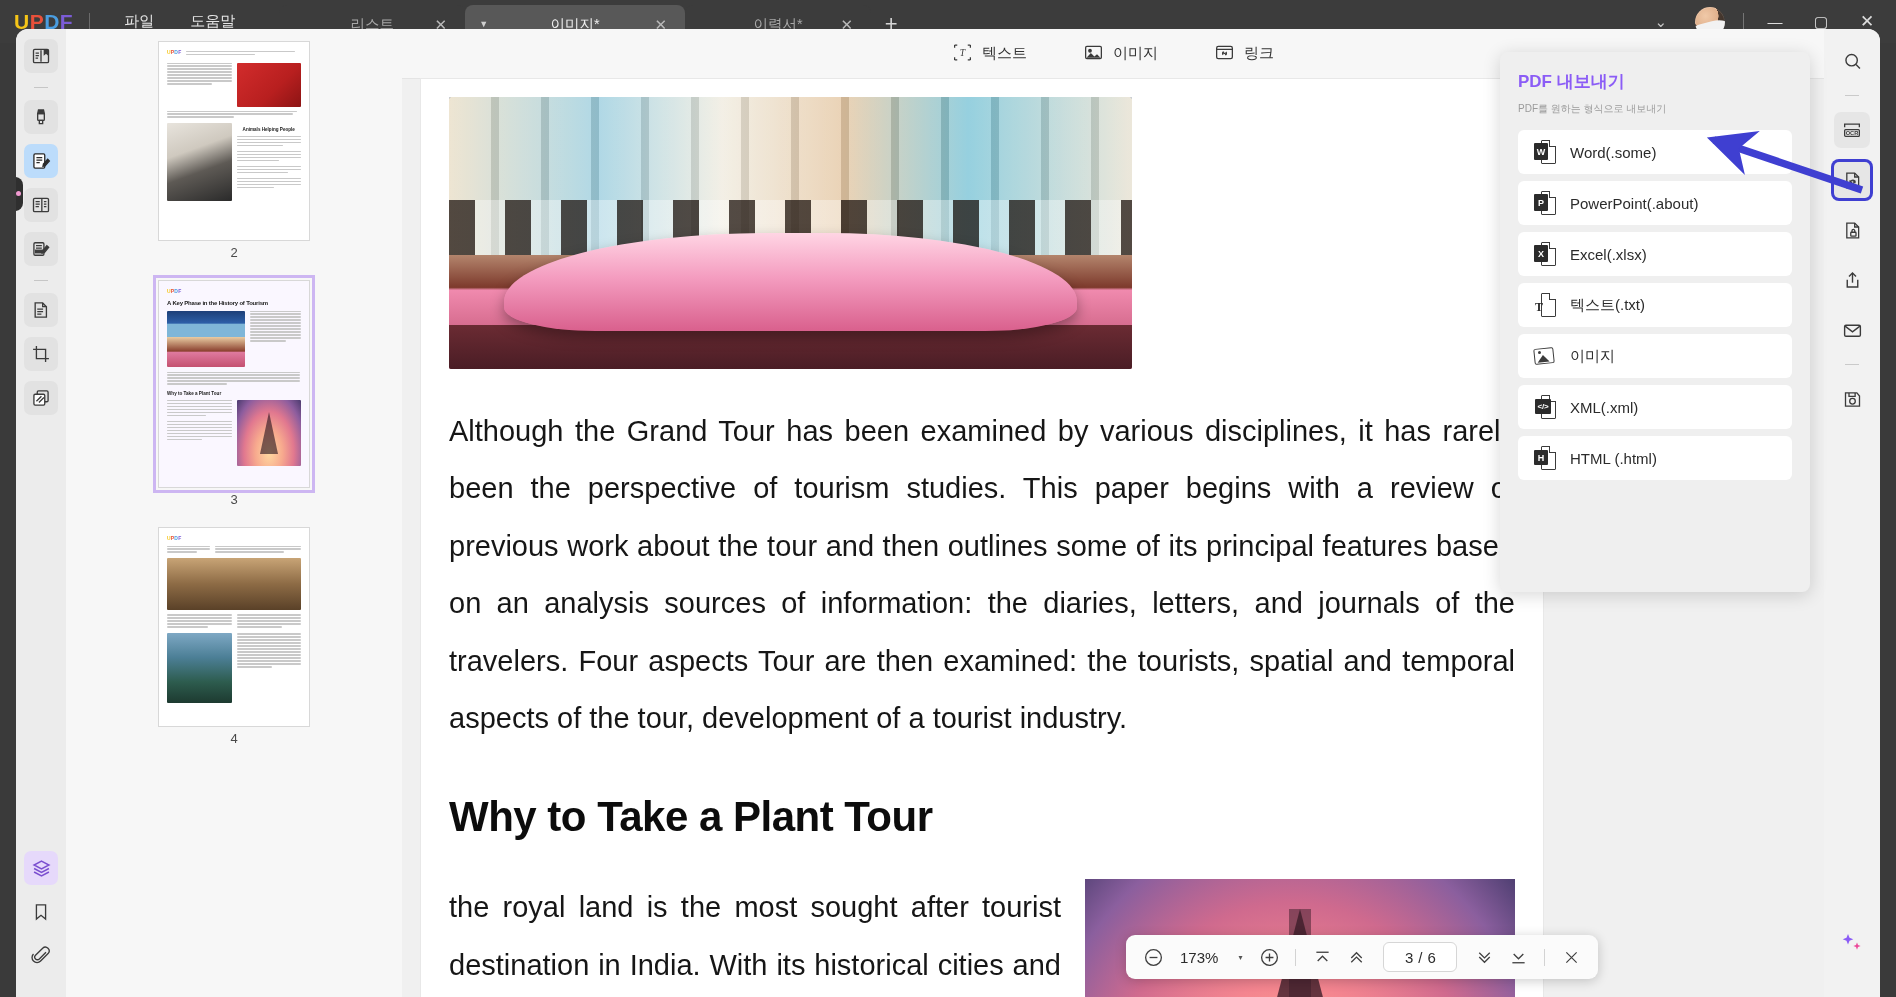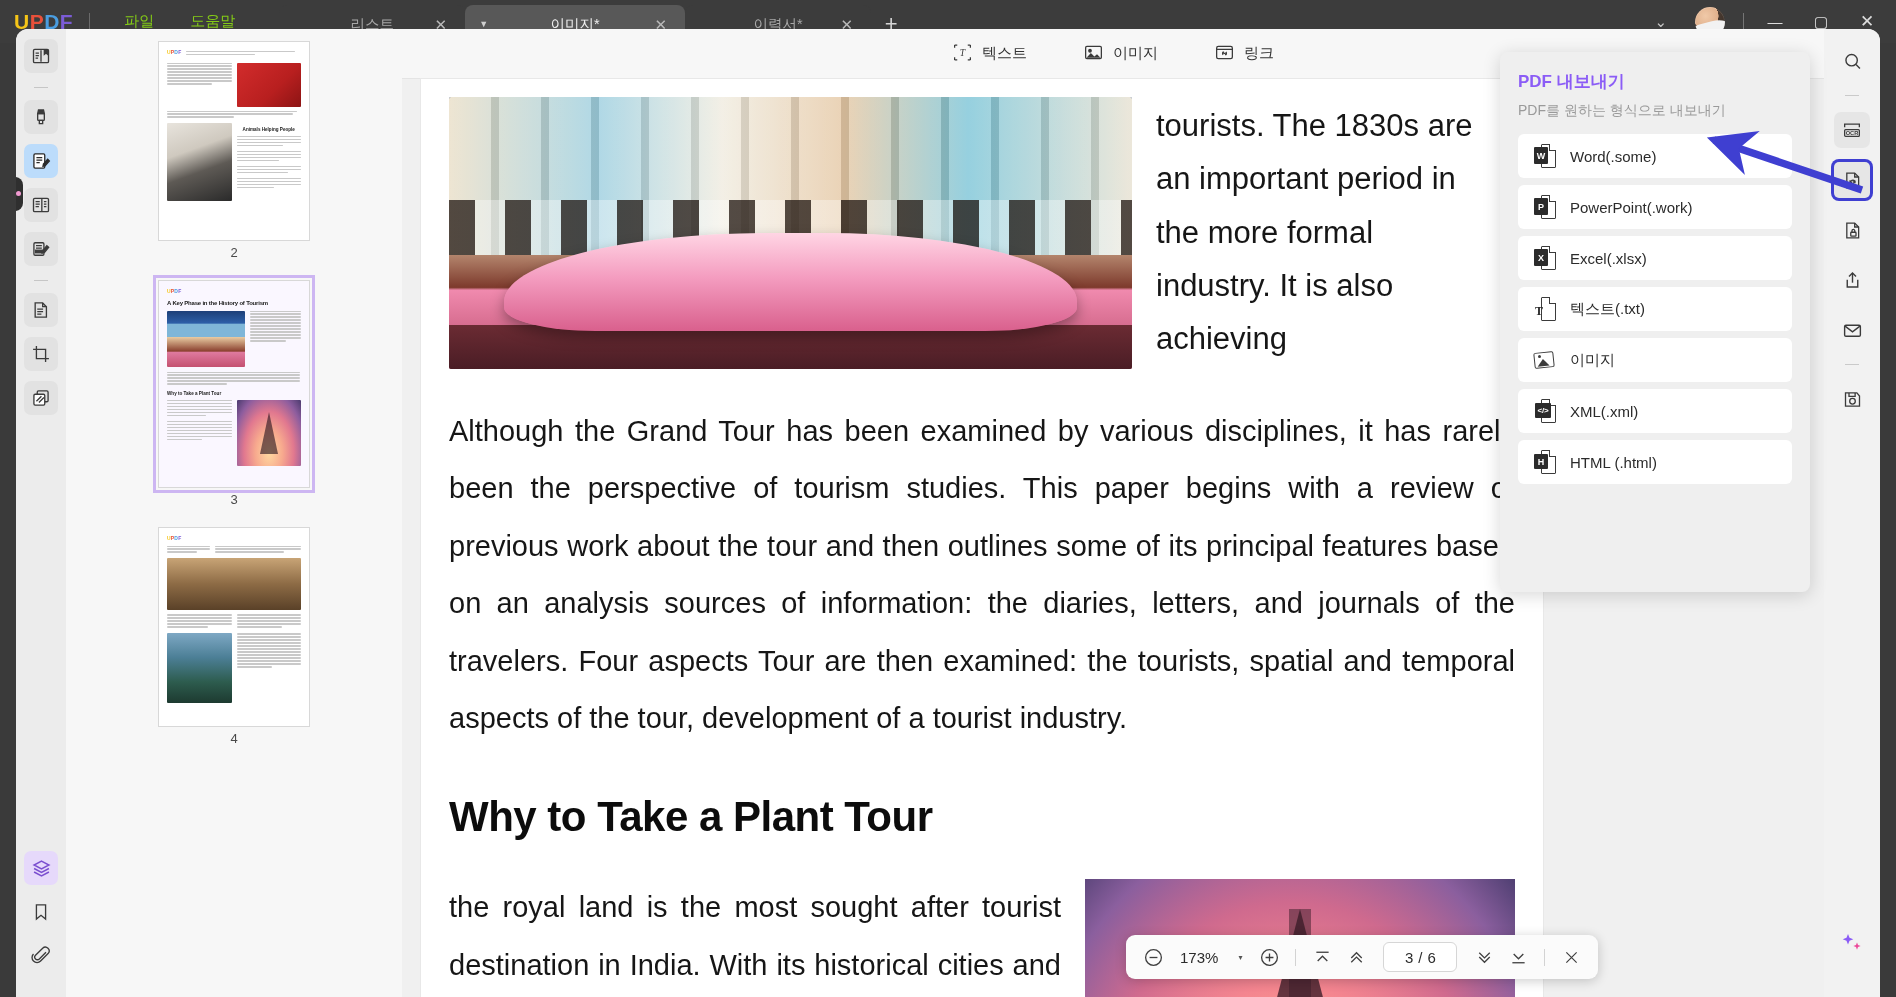--- a/index.html
+++ b/index.html
@@ -15,21 +15,21 @@
   .titlebar {
     position: absolute; top: 0; left: 0; width: 1896px; height: 43px;
     background: #3c3c3c; display: flex; align-items: flex-end;
   }
   .tb-left { display: flex; align-items: center; height: 43px; padding-left: 14px; gap: 0; }
   .logo { font-size: 21px; font-weight: bold; letter-spacing: .5px; }
   .logo span:nth-child(1){color:#f5c518;} .logo span:nth-child(2){color:#e8503a;}
   .logo span:nth-child(3){color:#4a9de0;} .logo span:nth-child(4){color:#7b5cd6;}
   .tb-sep { width:1px; height:18px; background:#6a6a6a; margin: 0 16px; }
   .menu-item {
-    color:#84cc16; font-size:15px; padding: 0 18px; height:43px;
+    color:#e5e5e5; font-size:15px; padding: 0 18px; height:43px;
     display:flex; align-items:center; cursor:default;
   }
 
   .tabs { display:flex; align-items:flex-end; height:43px; margin-left: 26px; }
   .tab {
     position:relative; height:38px; width:186px; display:flex; align-items:center;
     justify-content:center; font-size:14.5px; color:#a8a8a8;
     background:#3c3c3c; border-radius: 8px 8px 0 0;
   }
   .tab.inactive { background:#3c3c3c; }
@@ -254,21 +254,21 @@
   .rr-div { width:14px; height:1px; background:#cacaca; margin: 2px 0 16px; }
   .rr-bottom{ position:absolute; bottom:22px; }
 
   
   .export-panel {
     position:absolute; right:70px; top:23px; width:310px; height:540px;
     background:#efefef; border-radius:8px; box-shadow: 0 3px 18px rgba(0,0,0,.16);
     padding: 18px 18px 0 18px; z-index:30; overflow:hidden;
   }
   .ep-title { font-size:17px; font-weight:bold; color:#8b5cf6; }
-  .ep-sub { font-size:14px; color:#9a9a9a; margin-top:9px; margin-bottom:14px; }
+  .ep-sub { font-size:10px; color:#9a9a9a; margin-top:9px; margin-bottom:14px; }
   .ep-item {
     height:44px; background:#fff; border-radius:6px; margin-bottom:7px;
     display:flex; align-items:center; padding-left:16px; gap:14px; cursor:pointer;
     font-size:15px; color:#2b2b2b;
   }
 
   .fi { width:22px; height:24px; position:relative; flex:none; }
   .fi .sheet {
     position:absolute; right:0; top:0; width:15px; height:24px; background:#fff;
     border:1.6px solid #3b3b3b; border-radius:1px;
@@ -657,21 +657,20 @@
 
       <div class="page">
         <div class="page-inner">
           <div class="hero-row">
             <div class="hero-img">
               <div class="bldg"></div>
                 <div class="arch"></div>
               <div class="road"></div>
                 <div class="car"></div>
             </div>
-            <div class="text-col">tourists. The 1830s are an important period in the more formal industry. It is also achieving</div>
           </div>
 
           <div class="para">Although the Grand Tour has been examined by various disciplines, it has rarely been the perspective of tourism studies. This paper begins with a review of previous work about the tour and then outlines some of its principal features based on an analysis sources of information: the diaries, letters, and journals of the travelers. Four aspects Tour are then examined: the tourists, spatial and temporal aspects of the tour, development of a tourist industry.</div>
 
           <div class="heading">Why to Take a Plant Tour</div>
 
           <div class="bottom-row">
             <div class="bottom-txt">the royal land is the most sought after tourist destination in India. With its historical cities and their attractions, the wonderful land depicts the story of great warriors who ruled over the state. You can find almost everything in this state like</div>
             <div class="bottom-img">
               <div class="tower2"></div>
@@ -745,21 +744,21 @@
             <span class="badge">W</span>
         </span>
         <span>Word(.some)</span>
       </div>
 
       <div class="ep-item">
         <span class="fi office">
           <span class="sheet"></span>
             <span class="badge">P</span>
         </span>
-        <span>PowerPoint(.work)</span>
+        <span>PowerPoint(.about)</span>
       </div>
 
       <div class="ep-item">
         <span class="fi office">
           <span class="sheet"></span>
             <span class="badge">X</span>
         </span>
         <span>Excel(.xlsx)</span>
       </div>
 

